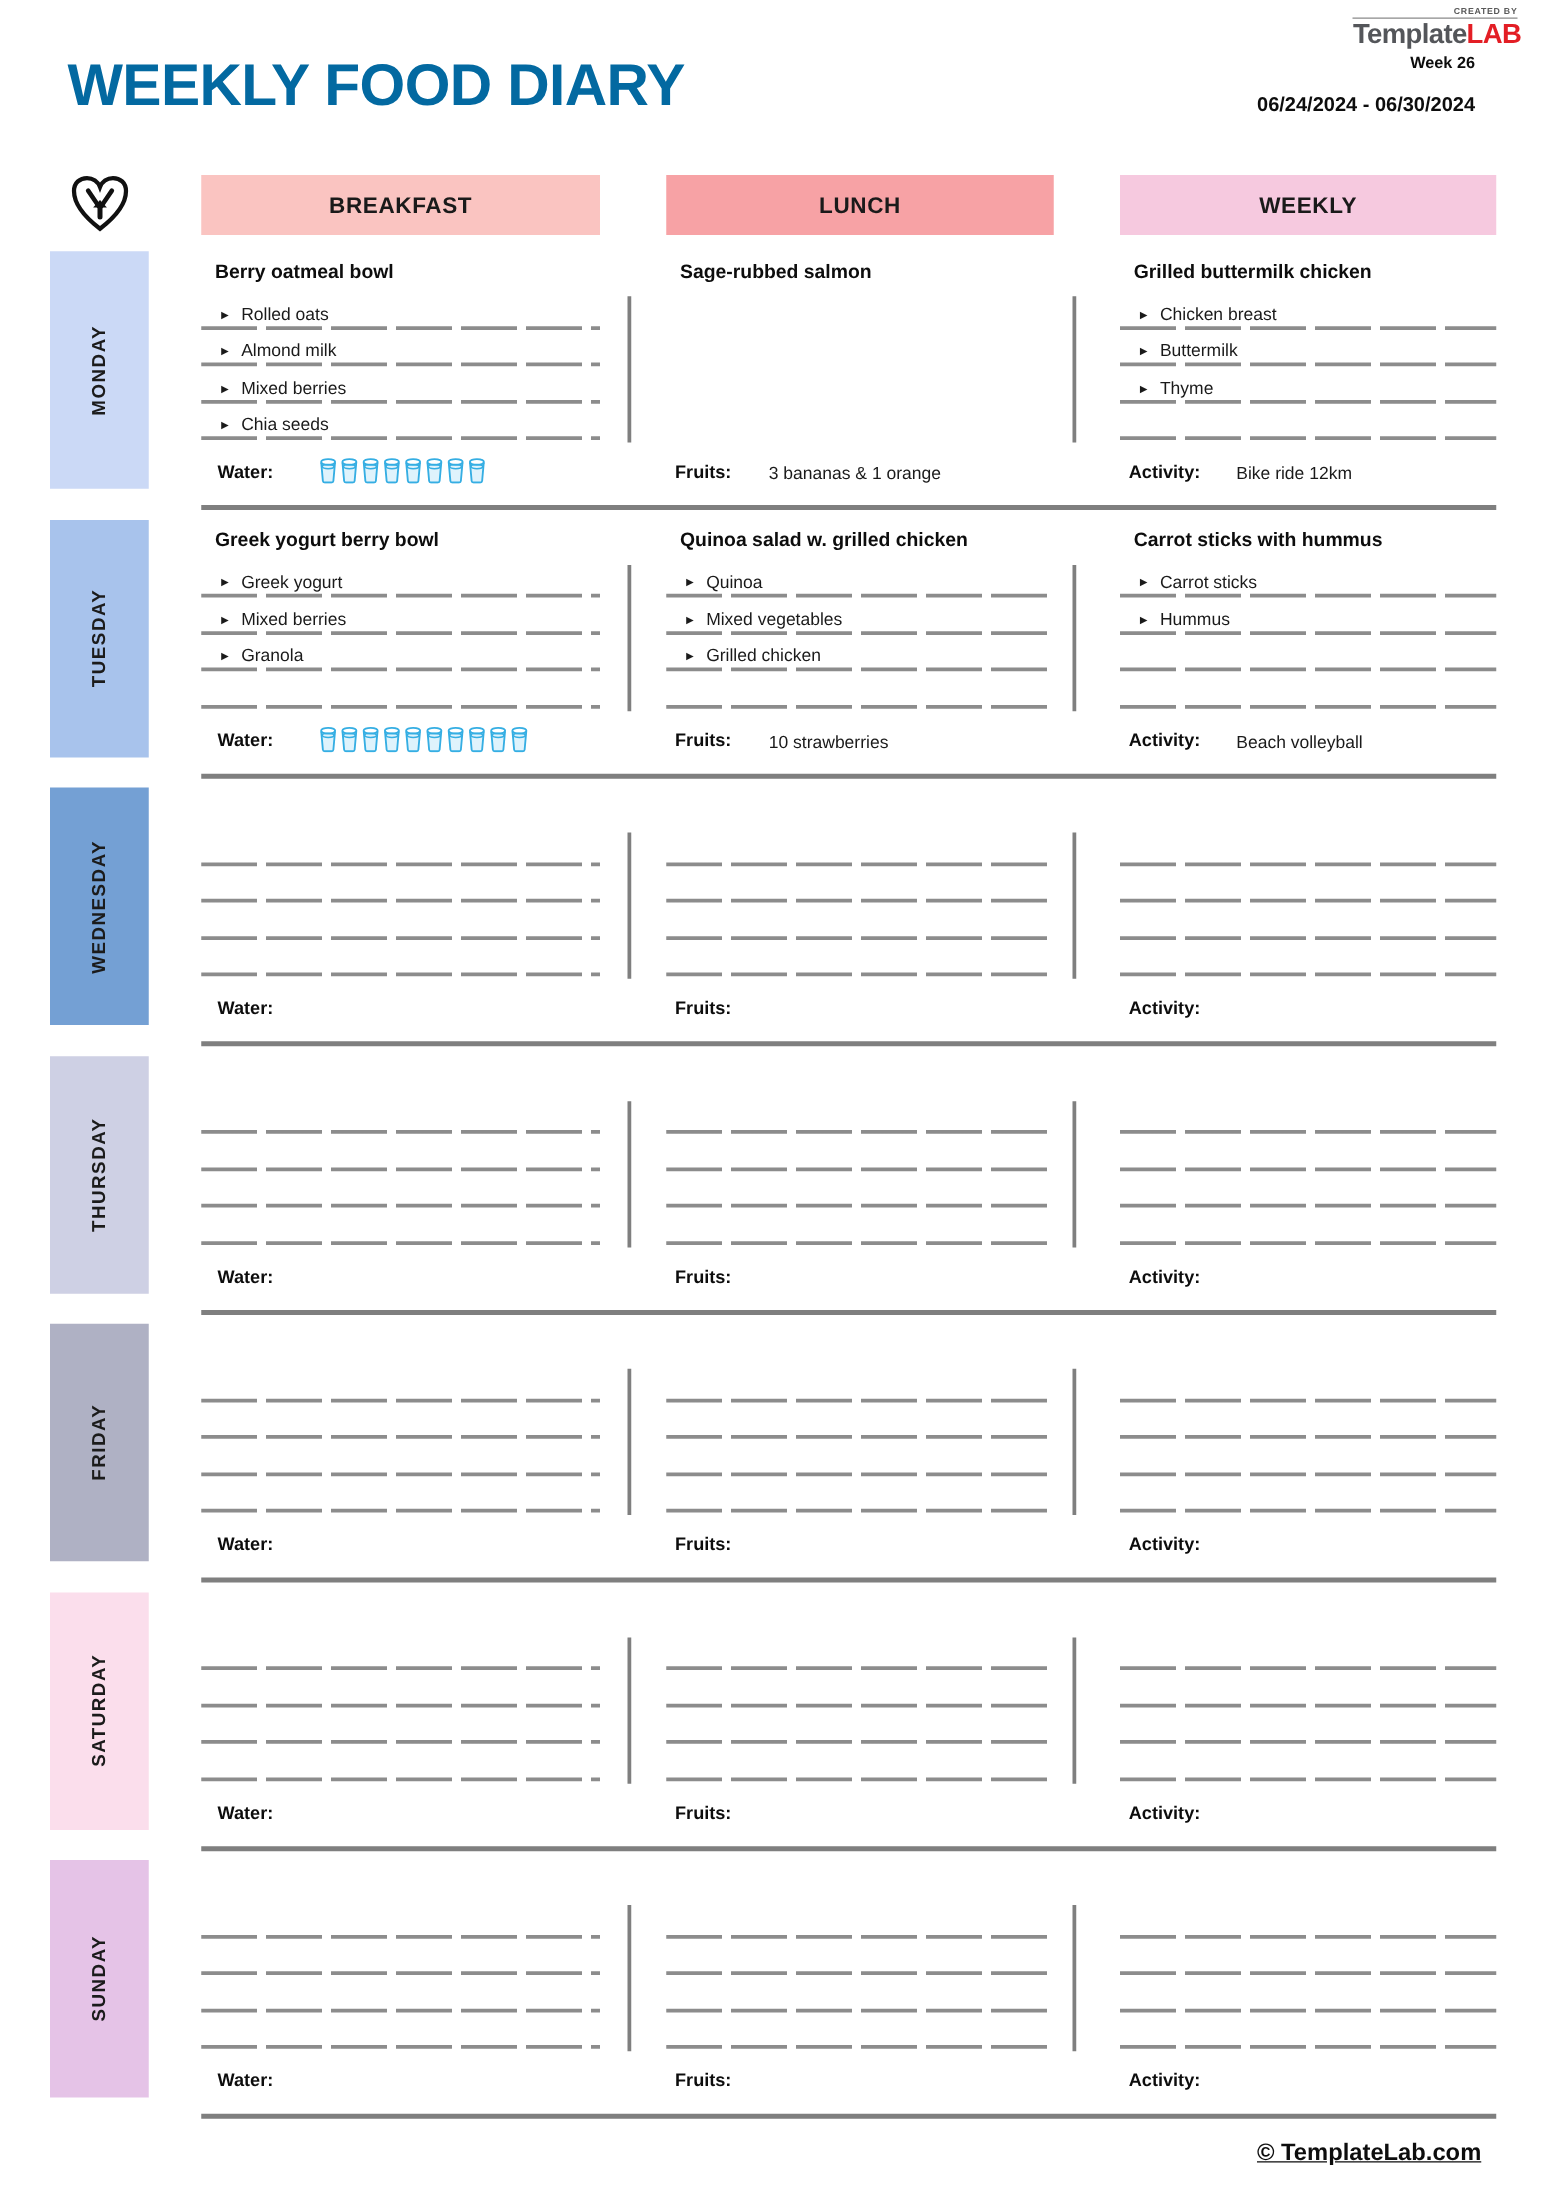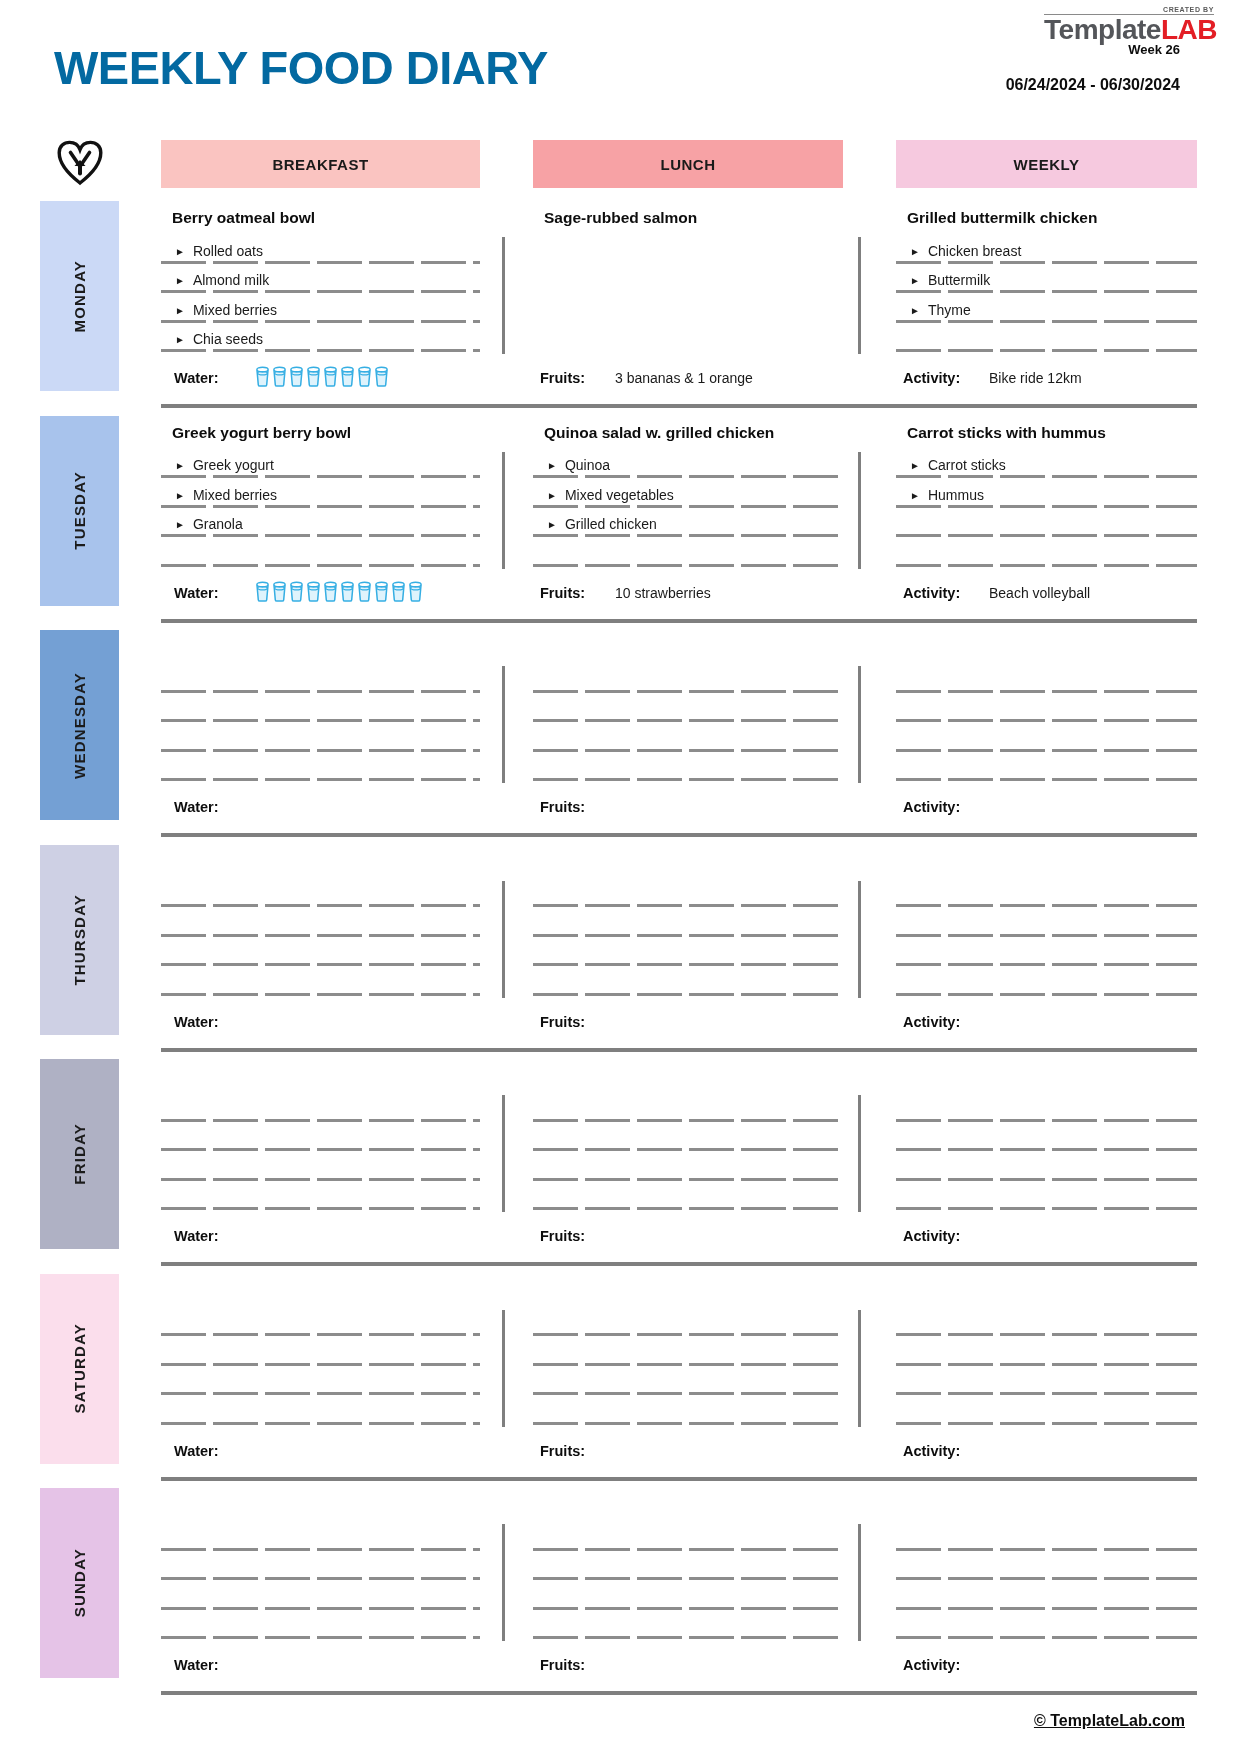--- a/index.html
+++ b/index.html
@@ -16,39 +16,39 @@
     position:absolute;left:54px;top:40px;margin:0;
     font-size:47px;font-weight:bold;letter-spacing:-0.5px;color:#0369a1;
   }
   .logo{
     position:absolute;right:23px;top:6px;text-align:right;line-height:1;
   }
   .logo .created-by{
     display:block;font-size:7px;font-weight:bold;letter-spacing:0.6px;
     color:#5a5a5a;margin:0 3px 1px 0;border-bottom:1px solid #8a8a8a;padding-bottom:1px;
   }
-  .logo .brand{font-size:28px;font-weight:bold;letter-spacing:-0.5px;}
+  .logo .brand{font-size:22px;font-weight:bold;letter-spacing:-0.5px;}
   .logo .brand-gray{color:#54565a;}
   .logo .brand-red{color:#e31e25;}
   .week-label{
     position:absolute;right:60px;top:42px;
     font-size:13px;font-weight:bold;color:#0d0d0d;
   }
   .date-range{
     position:absolute;right:60px;top:76px;
     font-size:16px;font-weight:bold;color:#0d0d0d;
   }
   .heart-icon{position:absolute;left:56px;top:140px;width:48px;height:47px;}
 
   
   .col-headers{position:absolute;left:161px;top:140px;width:1036px;height:48px;}
   .band{
     position:absolute;top:0;height:48px;
     display:flex;align-items:center;justify-content:center;
-    font-size:15px;font-weight:bold;letter-spacing:0.5px;color:#1a1a1a;
+    font-size:18px;font-weight:bold;letter-spacing:0.5px;color:#1a1a1a;
   }
   .band.b0{left:0;width:319px;}
   .band.b1{left:372px;width:310px;}
   .band.b2{left:735px;width:301px;}
 
   
   #days{position:absolute;left:0;top:201px;width:1240px;}
   .day-block{position:relative;width:1240px;height:214.5px;}
   .day-sidebar{
     position:absolute;left:40px;top:0;width:79px;height:190px;
@@ -102,21 +102,21 @@
   .activity-value{left:828px;}
   .cup{display:inline-block;vertical-align:top;margin-right:2px;}
 
   .day-separator{
     position:absolute;left:0;top:203px;width:1036px;height:4px;background:#7f7f7f;
   }
 
   
   .footer-link{
     position:absolute;right:55px;top:1712px;
-    font-size:16px;font-weight:bold;color:#0d0d0d;text-decoration:underline;
+    font-size:19px;font-weight:bold;color:#0d0d0d;text-decoration:underline;
   }
 </style>
 </head>
 <body>
 
 <div class="page">
 
   <h1 class="page-title">WEEKLY FOOD DIARY</h1>
 
   <div class="logo">

